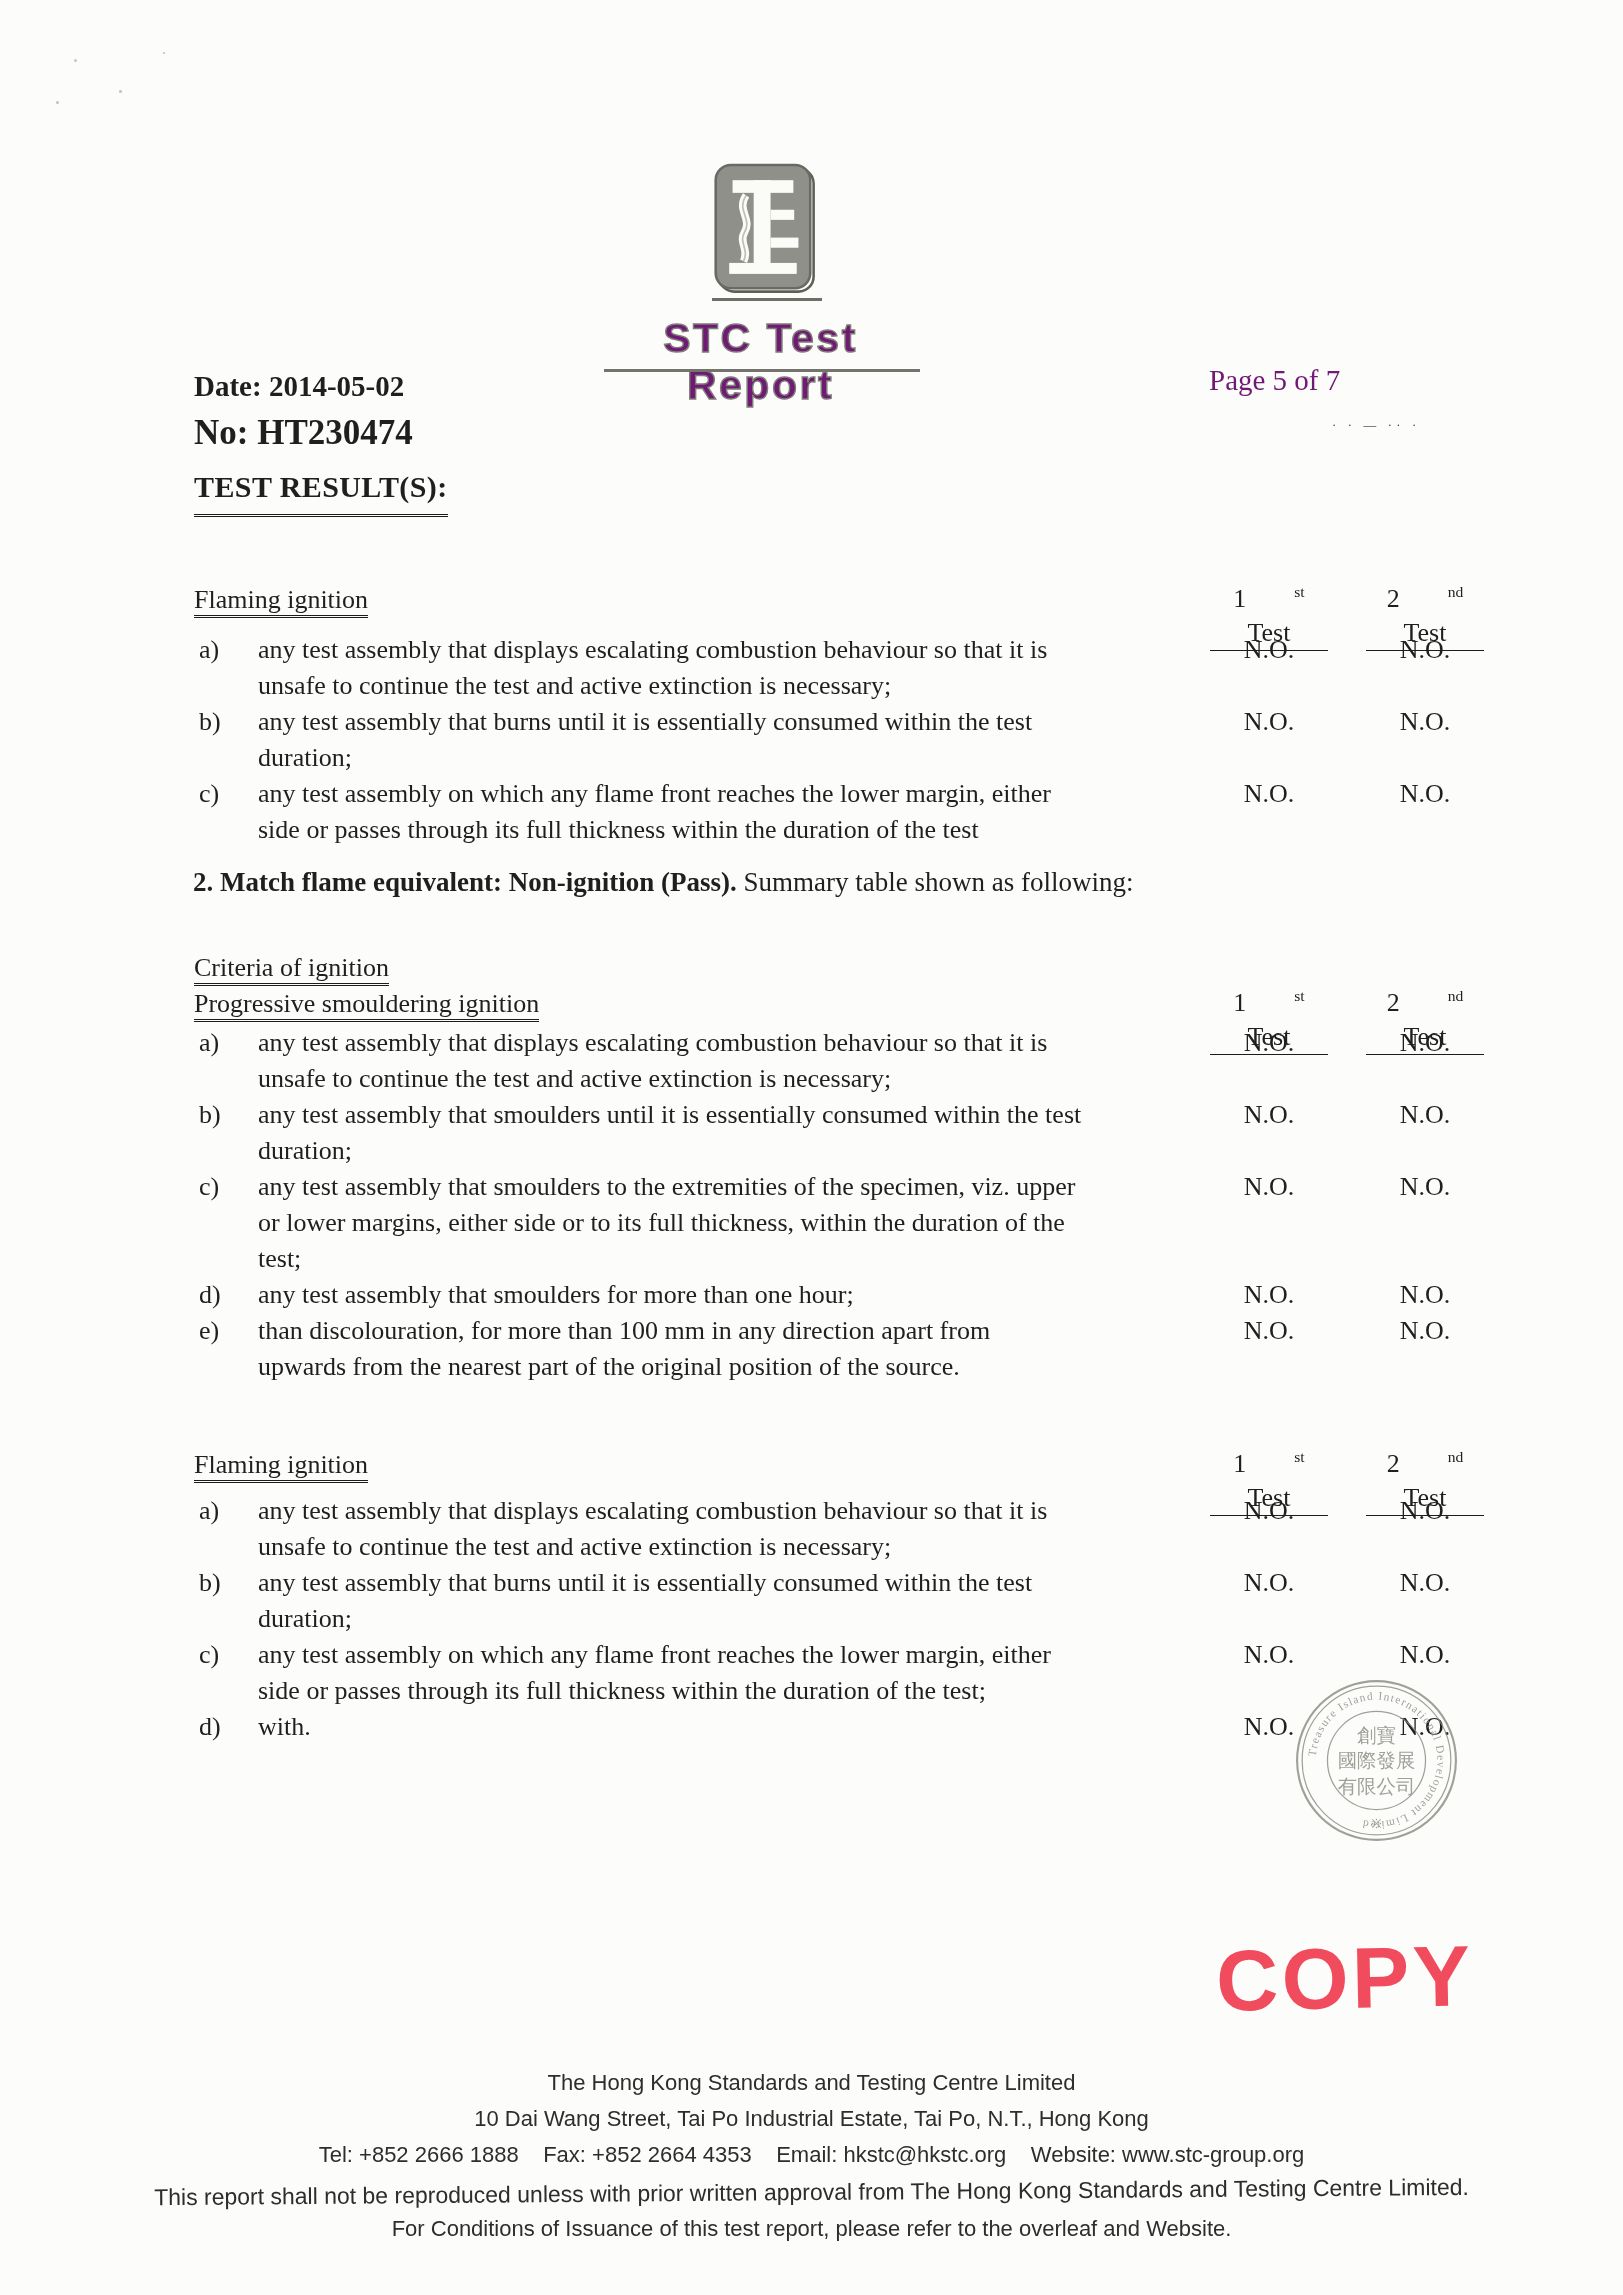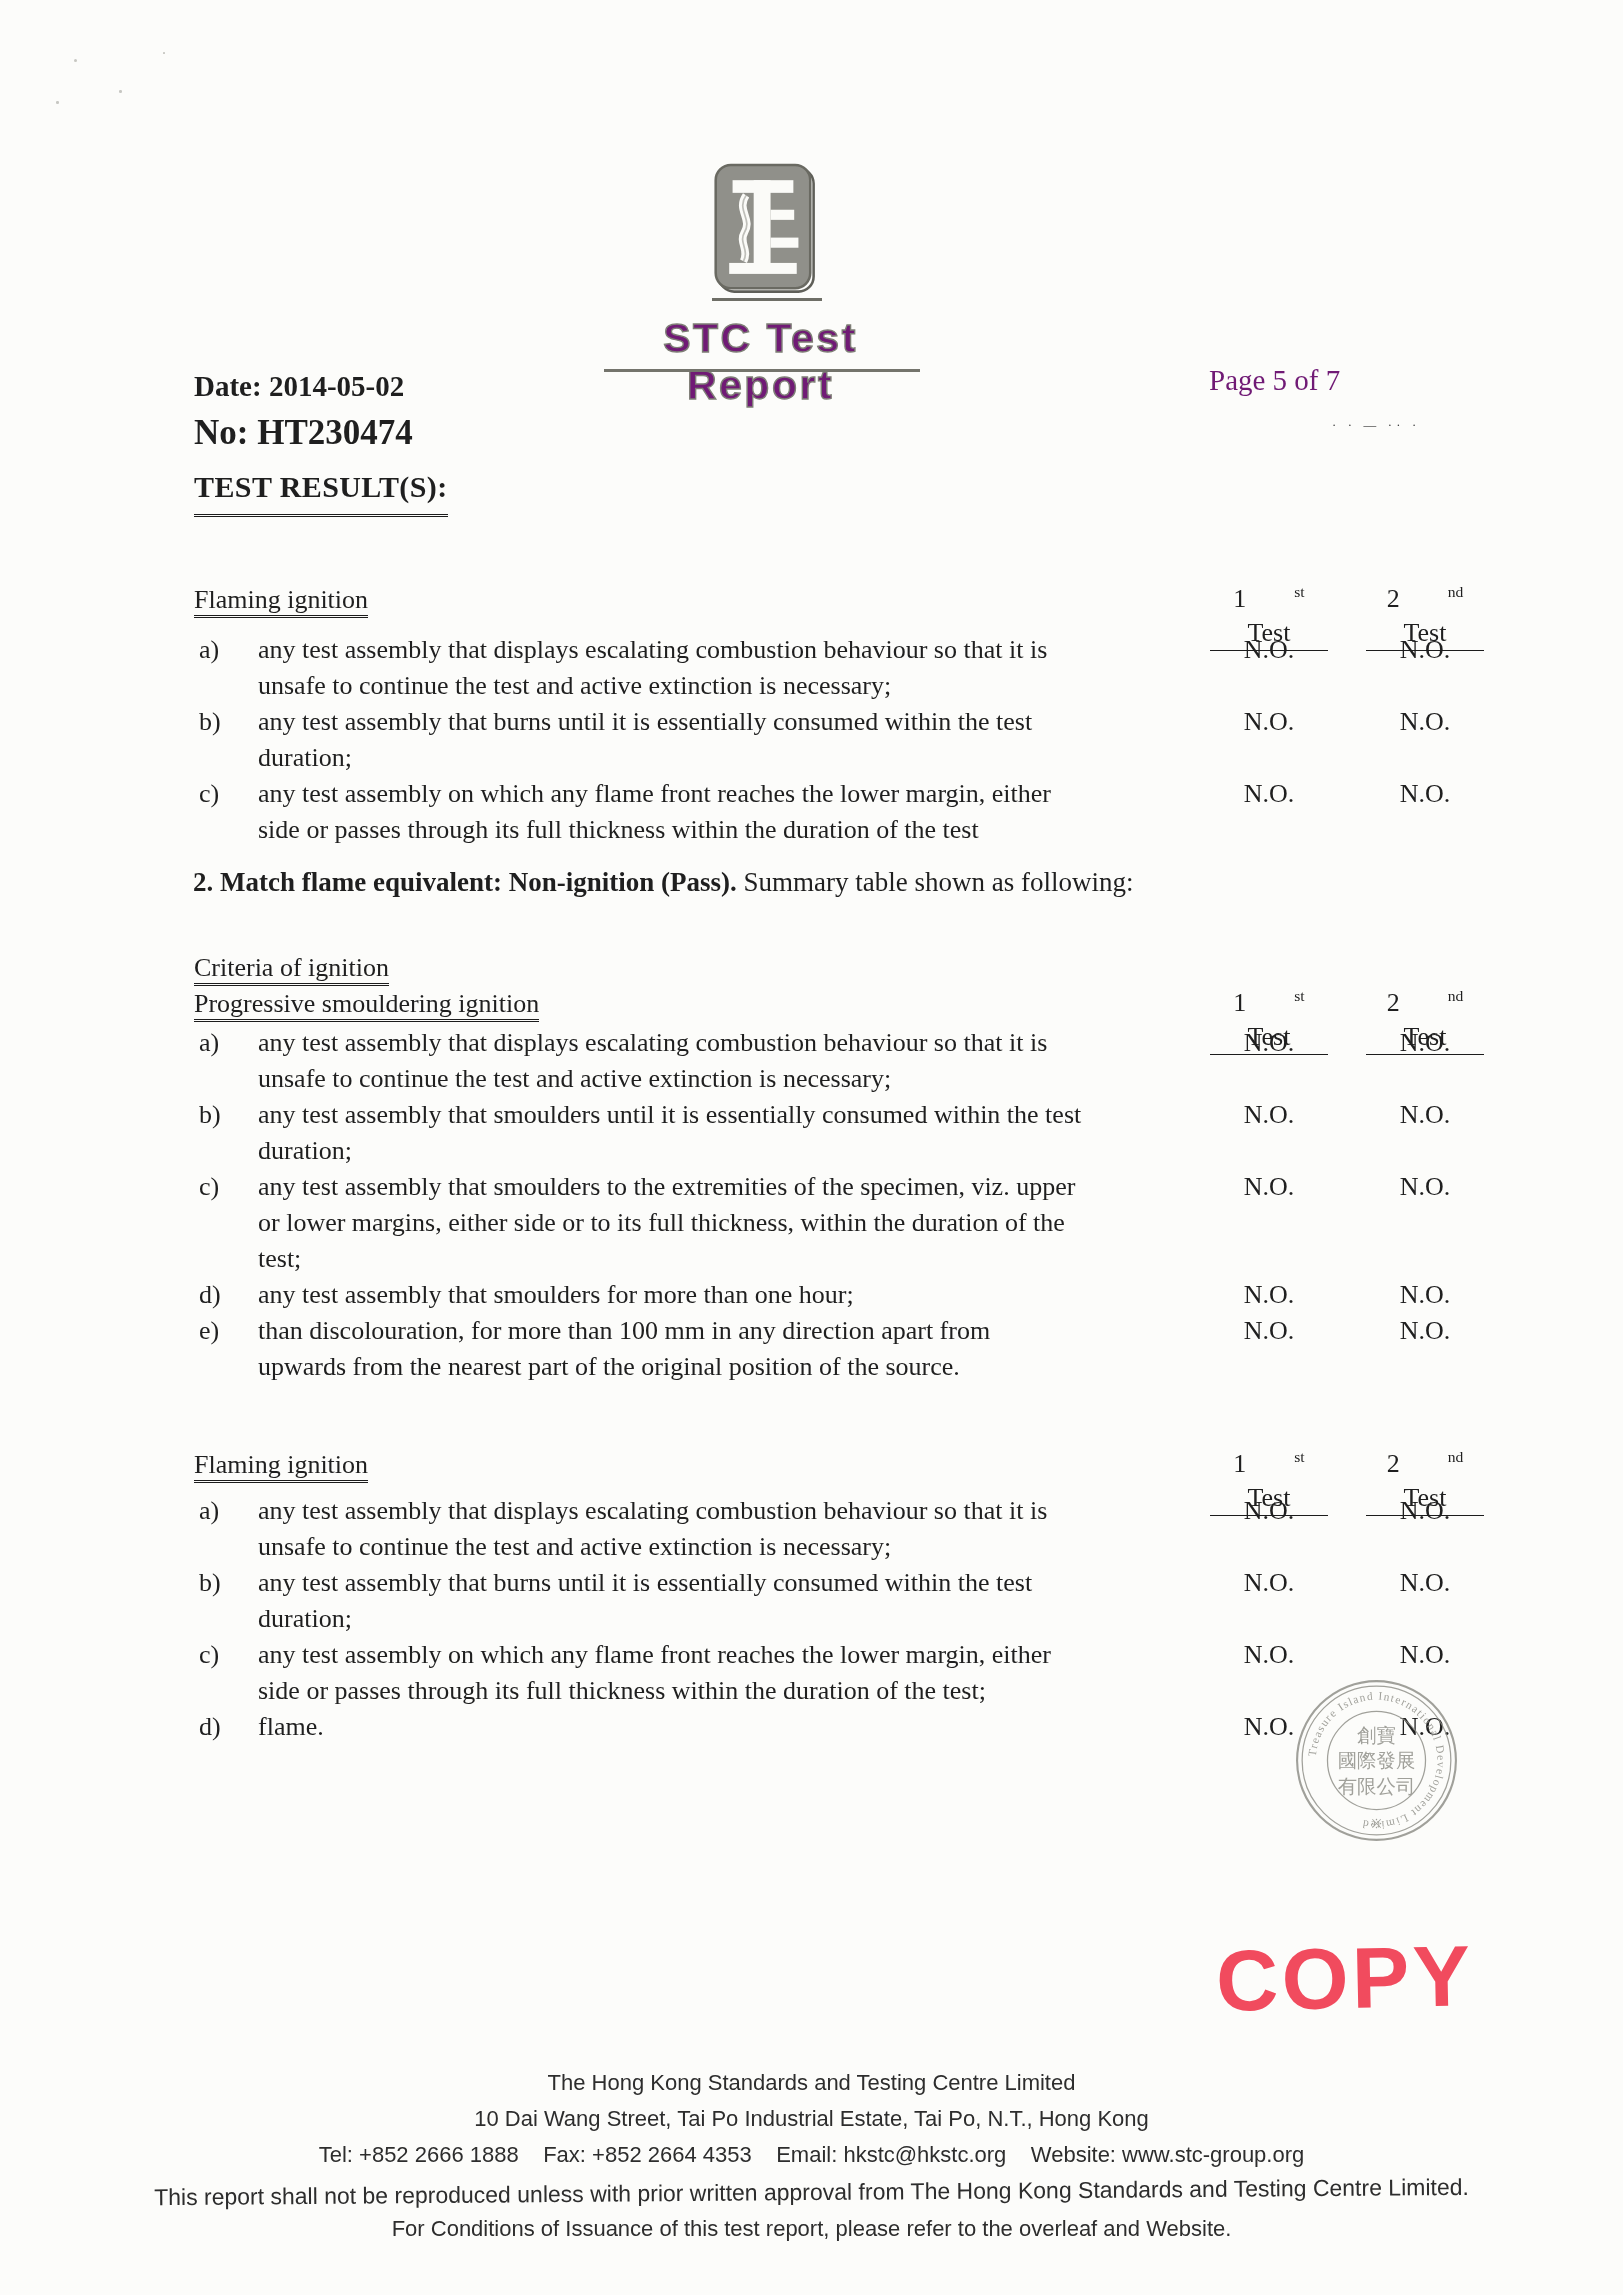--- a/index.html
+++ b/index.html
@@ -211,21 +211,21 @@
             <div class="row-lines">
               <div>any test assembly on which any flame front reaches the lower margin, either</div>
               <div>side or passes through its full thickness within the duration of the test;</div>
             </div>
             <span class="val v1">N.O.</span>
             <span class="val v2">N.O.</span>
           </div>
           <div class="row">
             <span class="row-label">d)</span>
             <div class="row-lines">
-              <div>flame.</div>
+              <div>with.</div>
             </div>
             <span class="val v1">N.O.</span>
             <span class="val v2">N.O.</span>
           </div>
         </div>
       </div>
     </div>
 
   <div class="note">
     <span class="nb">2. Match flame equivalent: Non-ignition (Pass).</span><span> Summary table shown as following:</span>

